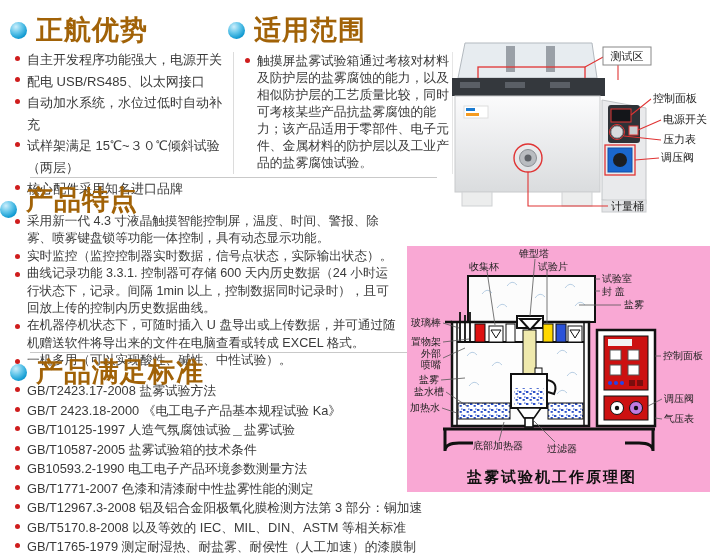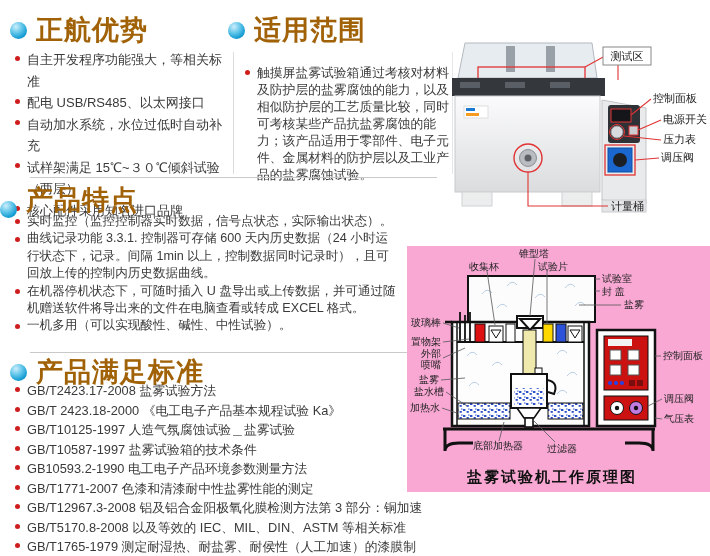--- a/index.html
+++ b/index.html
@@ -8,21 +8,21 @@
   .section-header{position:absolute;display:flex;align-items:center;gap:9px;}
   .ball{width:17px;height:17px;border-radius:50%;flex:0 0 auto;
         background:radial-gradient(circle at 35% 28%, #cdeefb 0%, #62c6ea 38%, #129bd2 72%, #0a709f 100%);}
   .section-title{font-size:27px;font-weight:bold;color:#a16207;letter-spacing:1px;white-space:nowrap;}
   ul.bullets{list-style:none;margin:0;padding:0;position:absolute;}
   ul.bullets li{position:relative;padding-left:13px;color:#3a3a3a;}
   ul.bullets li::before{content:"";position:absolute;left:1px;top:0.5em;width:5px;height:5px;
         border-radius:50%;background:#cf1d1d;}
   .list-adv{left:14px;top:49px;width:220px;}
   .list-adv li{font-size:13px;line-height:21.5px;white-space:pre-line;}
-  .list-scope{left:244px;top:64px;width:214px;}
+  .list-scope{left:244px;top:52px;width:214px;}
   .list-scope li{font-size:12.8px;line-height:17px;}
   .list-feat{left:14px;top:213px;width:384px;}
   .list-feat li{font-size:12.6px;line-height:17.4px;}
   .list-std{left:14px;top:381px;width:410px;}
   .list-std li{font-size:12.8px;line-height:19.5px;}
   .hline{position:absolute;height:1px;background:#c9c9c9;}
   .vline{position:absolute;width:1px;background:#dcdcdc;}
   .machine-fig{position:absolute;left:450px;top:8px;width:260px;height:230px;text-align:center;}
   .diagram{position:absolute;left:407px;top:246px;width:303px;height:246px;background:#f9a8d4;}
   svg .mlabel{font-size:11px;fill:#222;font-family:"Liberation Sans",sans-serif;}
@@ -38,21 +38,21 @@
 </head>
 <body>
 
 <div class="page">
 
   <div class="section-header" style="left:10px;top:12px;">
     <span class="ball"></span>
     <span class="section-title">正航优势</span>
   </div>
   <ul class="bullets list-adv">
-    <li>自主开发程序功能强大，等相关标准</li>
+    <li>自主开发程序功能强大，电源开关</li>
     <li>配电 USB/RS485、以太网接口</li>
     <li>自动加水系统，水位过低时自动补充</li>
     <li>试样架满足 15℃~３０℃倾斜试验
 （两层）</li>
     <li>核心配件采用知名进口品牌</li>
   </ul>
 
   <div class="section-header" style="left:228px;top:12px;">
     <span class="ball"></span>
     <span class="section-title">适用范围</span>
@@ -64,35 +64,36 @@
   <div class="vline" style="left:233px;top:52px;height:122px;"></div>
   <div class="vline" style="left:452px;top:52px;height:122px;background:#e6e6e6;"></div>
   <div class="hline" style="left:30px;top:177px;width:407px;"></div>
   <div class="hline" style="left:30px;top:352px;width:415px;"></div>
 
   <div class="section-header" style="left:0;top:182px;align-items:flex-end;">
     <span class="ball"></span>
     <span class="section-title">产品特点</span>
   </div>
   <ul class="bullets list-feat">
+    <li>采用新一代 4.3 寸液晶触摸智能控制屏，温度、时间、警报、除雾、喷雾键盘锁等功能一体控制，具有动态显示功能。</li>
     <li>实时监控（监控控制器实时数据，信号点状态，实际输出状态）。</li>
     <li>曲线记录功能 3.3.1. 控制器可存储 600 天内历史数据（24 小时运行状态下，记录。间隔 1min 以上，控制数据同时记录时），且可回放上传的控制内历史数据曲线。</li>
     <li>在机器停机状态下，可随时插入 U 盘导出或上传数据，并可通过随机赠送软件将导出来的文件在电脑查看或转成 EXCEL 格式。</li>
     <li>一机多用（可以实现酸性、碱性、中性试验）。</li>
   </ul>
 
   <div class="section-header" style="left:10px;top:354px;">
     <span class="ball"></span>
     <span class="section-title">产品满足标准</span>
   </div>
   <ul class="bullets list-std">
     <li>GB/T2423.17-2008 盐雾试验方法</li>
     <li>GB/T 2423.18-2000 《电工电子产品基本规程试验 Ka》</li>
     <li>GB/T10125-1997 人造气氛腐蚀试验＿盐雾试验</li>
-    <li>GB/T10587-1997 盐雾试验箱的技术条件</li>
+    <li>GB/T10587-2005 盐雾试验箱的技术条件</li>
     <li>GB10593.2-1990 电工电子产品环境参数测量方法</li>
     <li>GB/T1771-2007 色漆和清漆耐中性盐雾性能的测定</li>
     <li>GB/T12967.3-2008 铝及铝合金阳极氧化膜检测方法第 3 部分：铜加速</li>
     <li>GB/T5170.8-2008 以及等效的 IEC、MIL、DIN、ASTM 等相关标准</li>
     <li>GB/T1765-1979 测定耐湿热、耐盐雾、耐侯性（人工加速）的漆膜制测试</li>
   </ul>
 
   <div class="machine-fig">
     <svg width="260" height="230" viewBox="0 0 260 230">
       <defs>

